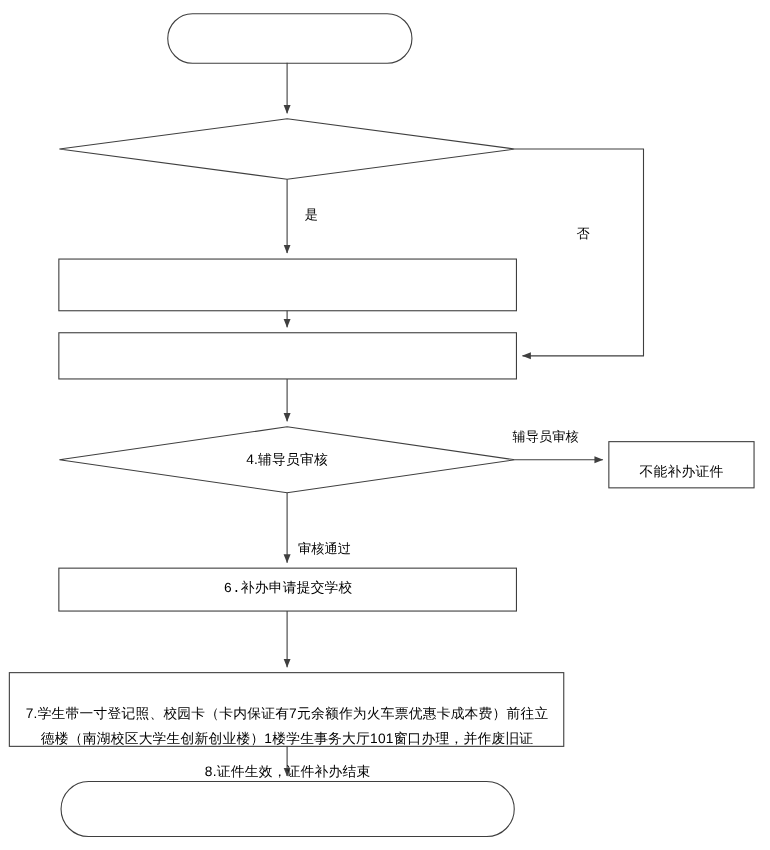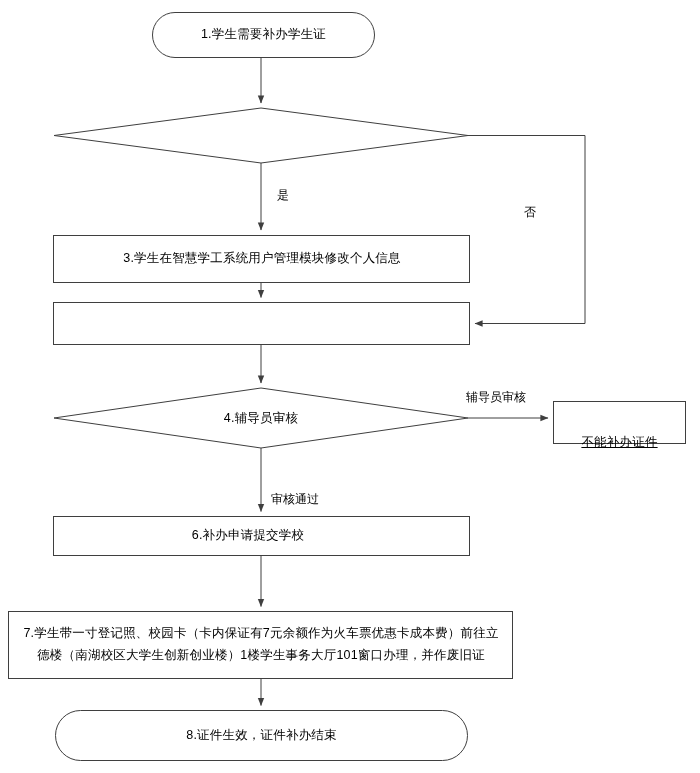--- a/index.html
+++ b/index.html
@@ -91,36 +91,34 @@
 
     <line x1="468" y1="418" x2="548" y2="418" stroke="#3f3f3f" stroke-width="1" marker-end="url(#arrowhead)"></line>
 
     <line x1="261" y1="448" x2="261" y2="511.5" stroke="#3f3f3f" stroke-width="1" marker-end="url(#arrowhead)"></line>
 
     <line x1="261" y1="555.5" x2="261" y2="606.5" stroke="#3f3f3f" stroke-width="1" marker-end="url(#arrowhead)"></line>
 
     <line x1="261" y1="678.5" x2="261" y2="705.5" stroke="#3f3f3f" stroke-width="1" marker-end="url(#arrowhead)"></line>
   </svg>
 
-  <div class="node-label" style="left:152px; top:12px; width:223px; height:46px;">1.学生需要补办学生证</div>
 
 
-  <div class="node-label" style="left:54px; top:236px; width:416px; height:46px;">3.学生在智慧学工系统用户管理模块修改个人信息</div>
 
 
   <div class="node-label" style="left:140px; top:405px; width:242px; height:27px;">4.辅导员审核</div>
 
-  <div class="node-label" style="left:554px; top:422px; width:131px; height:41px;text-decoration:underline;">不能补办证件</div>
+  <div class="node-label" style="left:554px; top:409px; width:131px; height:41px;">不能补办证件</div>
 
-  <div class="node-label" style="left:40px; top:517px; width:416px; height:38px;">6.补办申请提交学校</div>
+  <div class="node-label" style="left:54px; top:517px; width:416px; height:38px;font-family:Liberation Mono, monospace;">6.补办申请提交学校</div>
 
-  <div class="node-label" style="left:14px; top:612px; width:494px; height:66px; line-height:1.75;">7.学生带一寸登记照、校园卡（卡内保证有7元余额作为火车票优惠卡成本费）前往立
+  <div class="node-label" style="left:14px; top:628px; width:494px; height:66px; line-height:1.75;">7.学生带一寸登记照、校园卡（卡内保证有7元余额作为火车票优惠卡成本费）前往立
 德楼（南湖校区大学生创新创业楼）1楼学生事务大厅101窗口办理，并作废旧证</div>
 
-  <div class="node-label" style="left:56px; top:711px; width:411px; height:49px;">8.证件生效，证件补办结束</div>
+  <div class="node-label" style="left:56px; top:677px; width:411px; height:49px;">8.证件生效，证件补办结束</div>
 
   <div class="edge-label" style="left:277px; top:188px;">是</div>
 
   <div class="edge-label" style="left:524px; top:205px;">否</div>
 
   <div class="edge-label" style="left:466px; top:390px;">辅导员审核</div>
 
   <div class="edge-label" style="left:271px; top:492px;">审核通过</div>
 
   <div class="diamond-hit" style="left:152px; top:12px; width:223px; height:46px;"></div>

